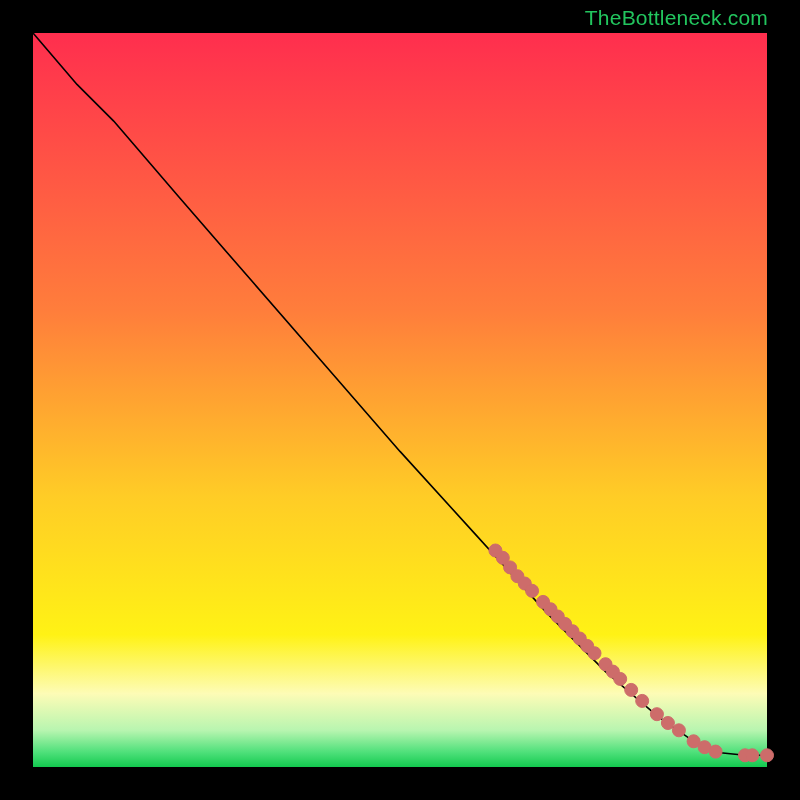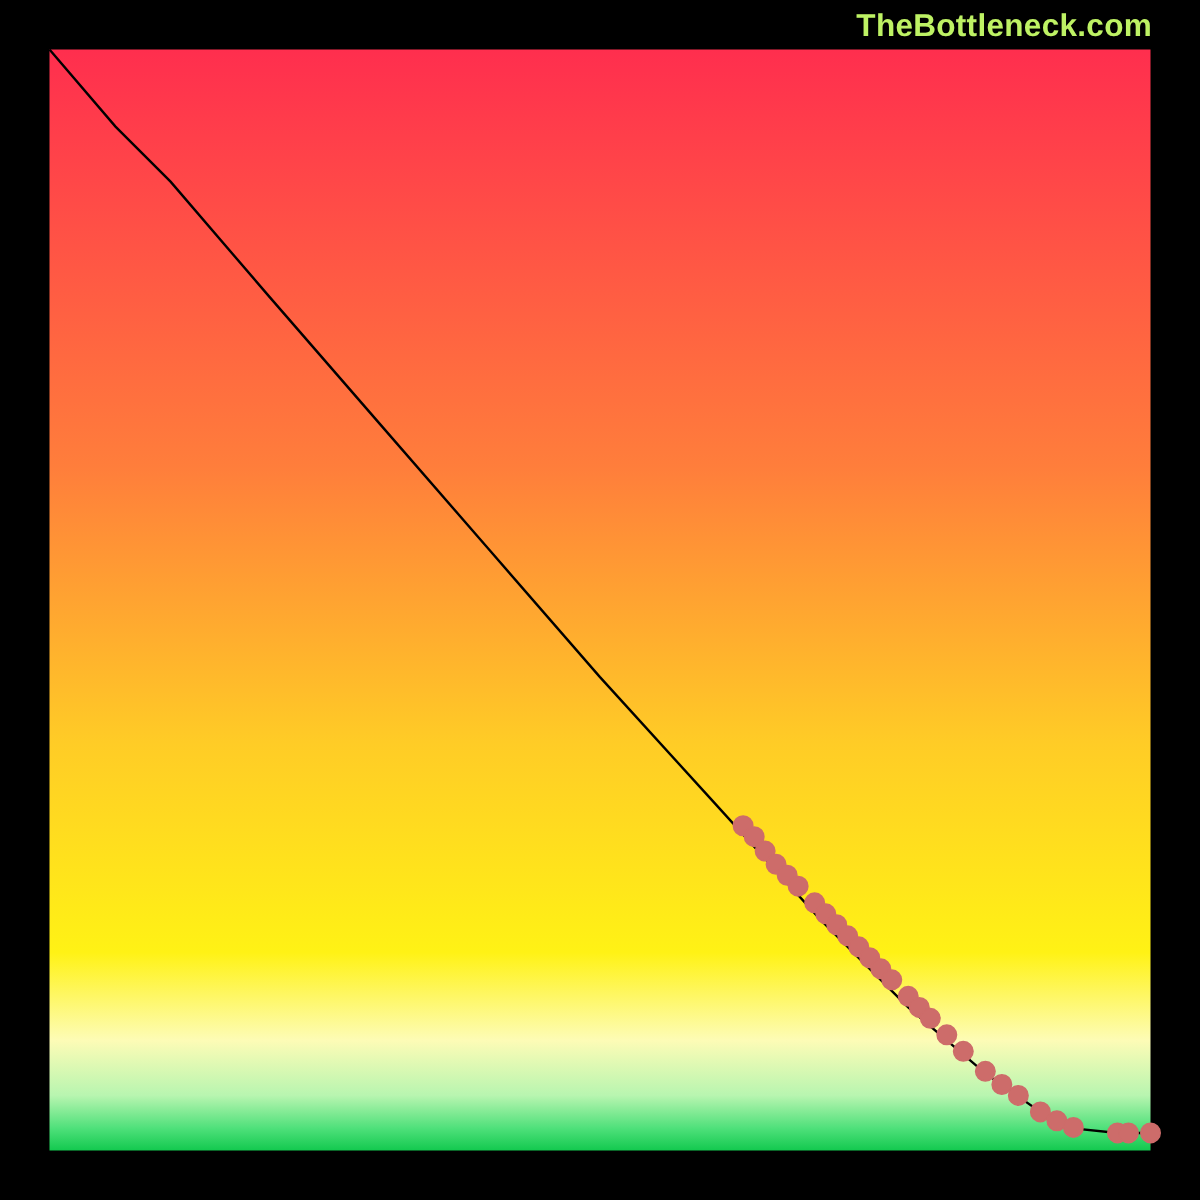--- a/index.html
+++ b/index.html
@@ -31,23 +31,23 @@
       var(--c3) 82%,
       var(--c4) 90%,
       var(--c5) 95%,
       var(--c6) 98%,
       var(--c7) 100%);
   }
   .watermark {
     position: absolute;
     top: 6px;
     right: 32px;
-    color: #bef264;
+    color: #22c55e;
     font-size: 21px;
-    font-weight: 700;
+    font-weight: 400;
     letter-spacing: 0.2px;
   }
   svg.overlay {
     position: absolute;
     left: 33px;
     top: 33px;
     width: 734px;
     height: 734px;
     overflow: visible;
   }

